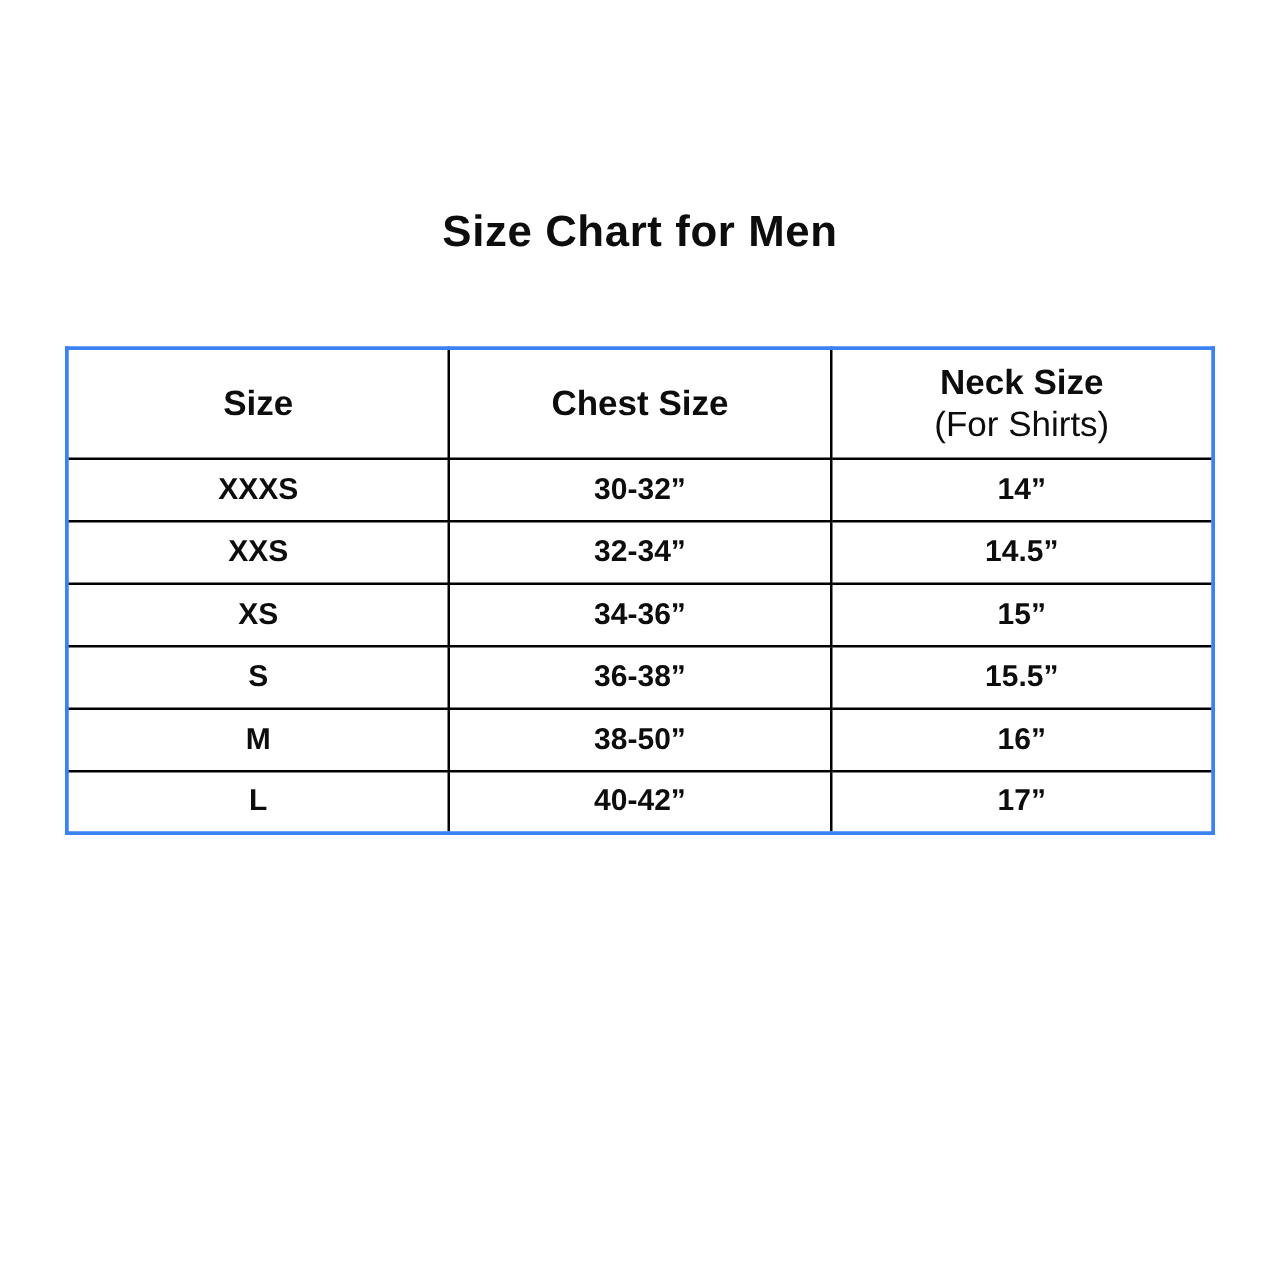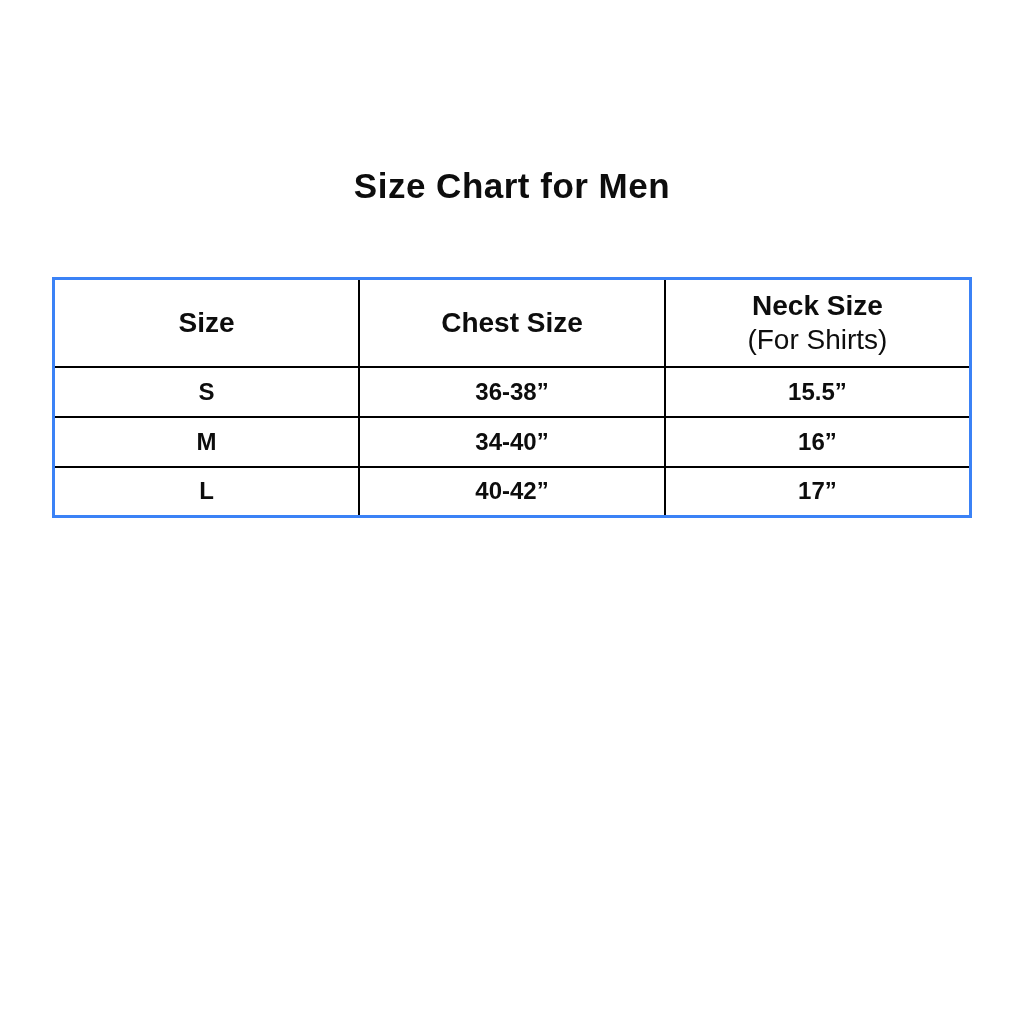--- a/index.html
+++ b/index.html
@@ -79,27 +79,42 @@
           <div>Chest Size</div>
         </th>
         <th>
           <div>Neck Size</div>
           <div class="header-sublabel">(For Shirts)</div>
         </th>
       </tr>
     </thead>
     <tbody>
       <tr>
+        <td>XXXS</td>
+        <td>30-32”</td>
+        <td>14”</td>
+      </tr>
+      <tr>
+        <td>XXS</td>
+        <td>32-34”</td>
+        <td>14.5”</td>
+      </tr>
+      <tr>
+        <td>XS</td>
+        <td>34-36”</td>
+        <td>15”</td>
+      </tr>
+      <tr>
         <td>S</td>
         <td>36-38”</td>
         <td>15.5”</td>
       </tr>
       <tr>
         <td>M</td>
-        <td>34-40”</td>
+        <td>38-50”</td>
         <td>16”</td>
       </tr>
       <tr>
         <td>L</td>
         <td>40-42”</td>
         <td>17”</td>
       </tr>
     </tbody>
   </table>
 

